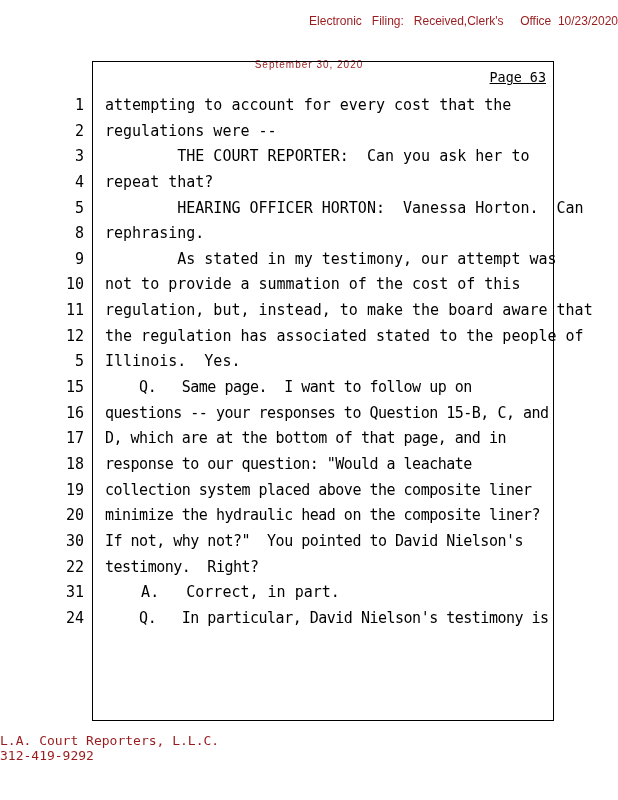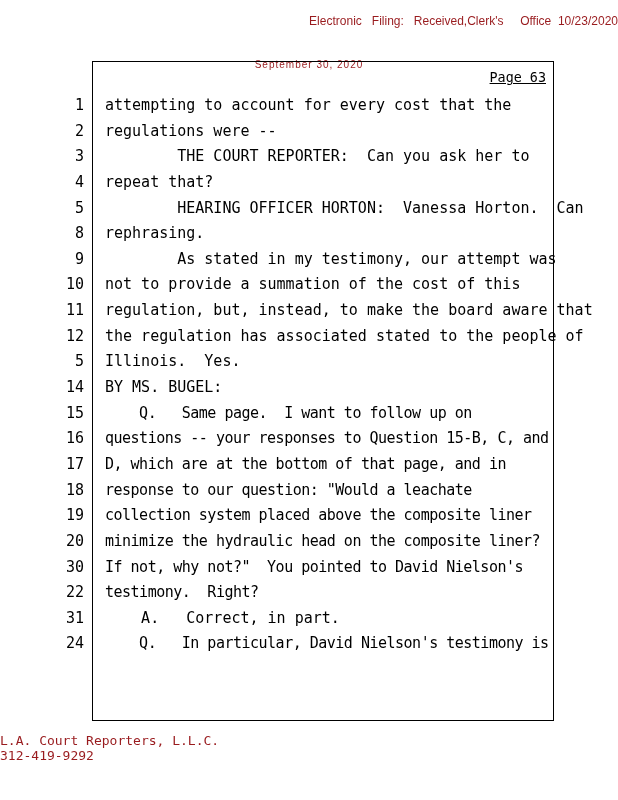--- a/index.html
+++ b/index.html
@@ -109,21 +109,20 @@
     <div class="row"><span class="num">2</span><span class="txt">regulations were --</span></div>
     <div class="row"><span class="num">3</span><span class="txt">        THE COURT REPORTER:  Can you ask her to</span></div>
     <div class="row"><span class="num">4</span><span class="txt">repeat that?</span></div>
     <div class="row"><span class="num">5</span><span class="txt">        HEARING OFFICER HORTON:  Vanessa Horton.  Can</span></div>
     <div class="row"><span class="num">8</span><span class="txt">rephrasing.</span></div>
     <div class="row"><span class="num">9</span><span class="txt">        As stated in my testimony, our attempt was</span></div>
     <div class="row"><span class="num">10</span><span class="txt">not to provide a summation of the cost of this</span></div>
     <div class="row"><span class="num">11</span><span class="txt">regulation, but, instead, to make the board aware that</span></div>
     <div class="row"><span class="num">12</span><span class="txt">the regulation has associated stated to the people of</span></div>
     <div class="row"><span class="num">5</span><span class="txt">Illinois.  Yes.</span></div>
-    <div class="row"><span class="num">14</span><span class="txt">BY MS. BUGEL:</span></div>
     <div class="row bold"><span class="num">15</span><span class="txt">    Q.   Same page.  I want to follow up on</span></div>
     <div class="row bold"><span class="num">16</span><span class="txt">questions -- your responses to Question 15-B, C, and</span></div>
     <div class="row bold"><span class="num">17</span><span class="txt">D, which are at the bottom of that page, and in</span></div>
     <div class="row bold"><span class="num">18</span><span class="txt">response to our question: "Would a leachate</span></div>
     <div class="row bold"><span class="num">19</span><span class="txt">collection system placed above the composite liner</span></div>
     <div class="row bold"><span class="num">20</span><span class="txt">minimize the hydraulic head on the composite liner?</span></div>
     <div class="row bold"><span class="num">30</span><span class="txt">If not, why not?"  You pointed to David Nielson's</span></div>
     <div class="row bold"><span class="num">22</span><span class="txt">testimony.  Right?</span></div>
     <div class="row"><span class="num">31</span><span class="txt">    A.   Correct, in part.</span></div>
     <div class="row bold"><span class="num">24</span><span class="txt">    Q.   In particular, David Nielson's testimony is</span></div>

